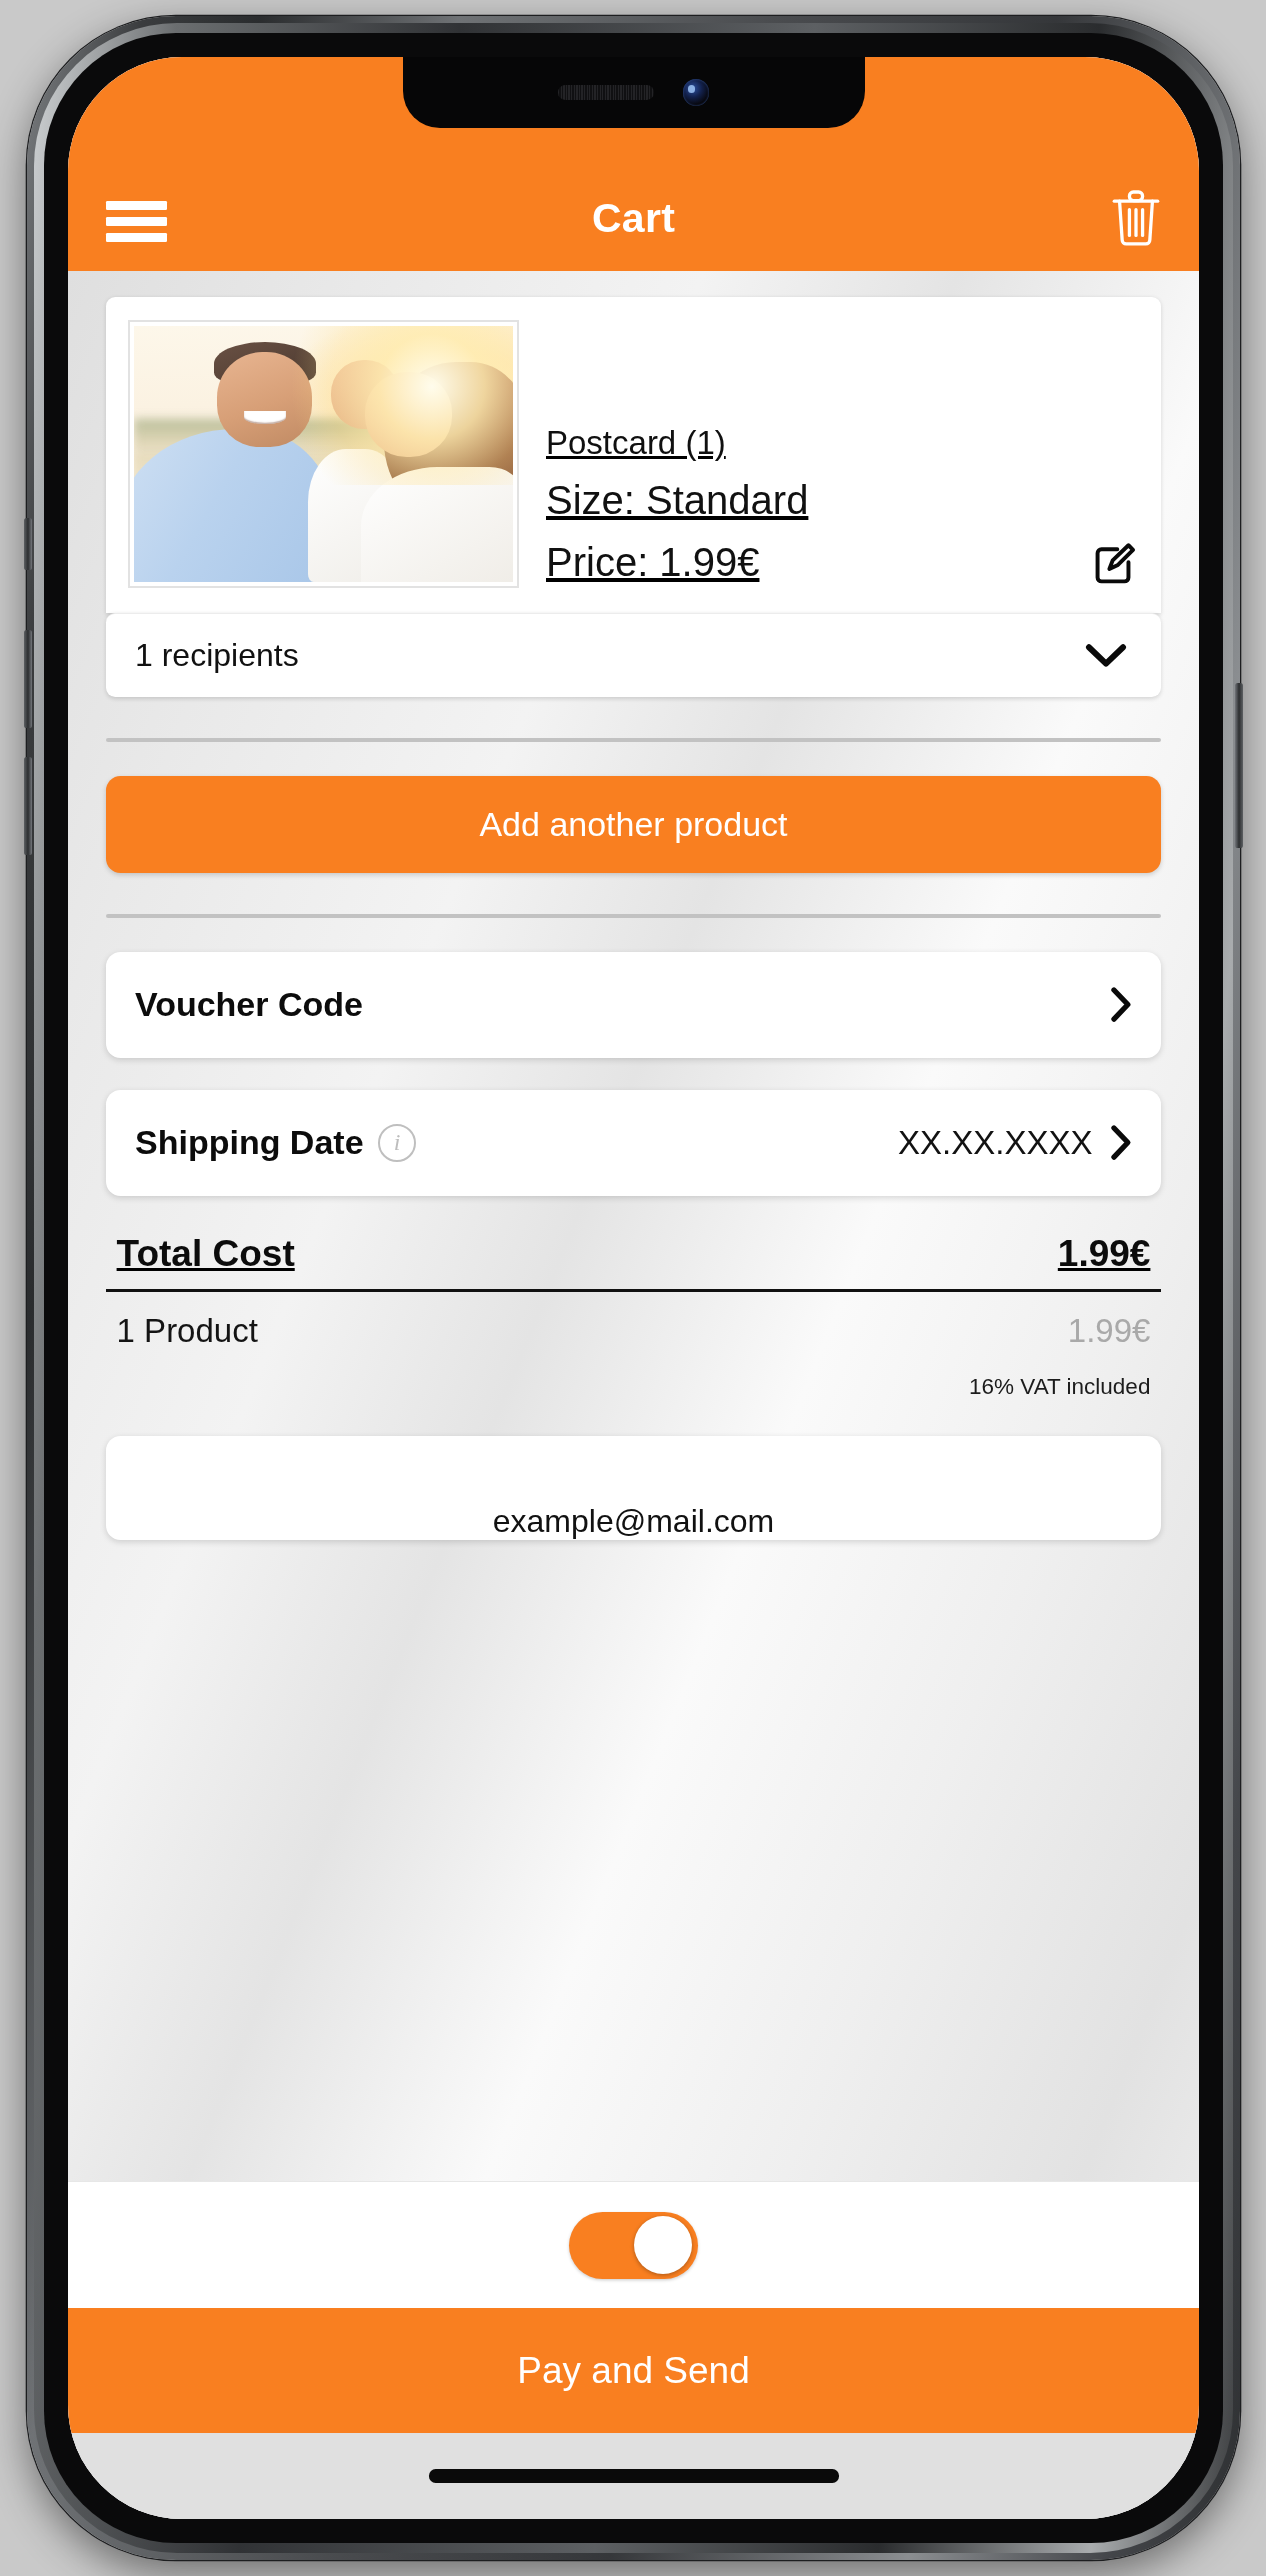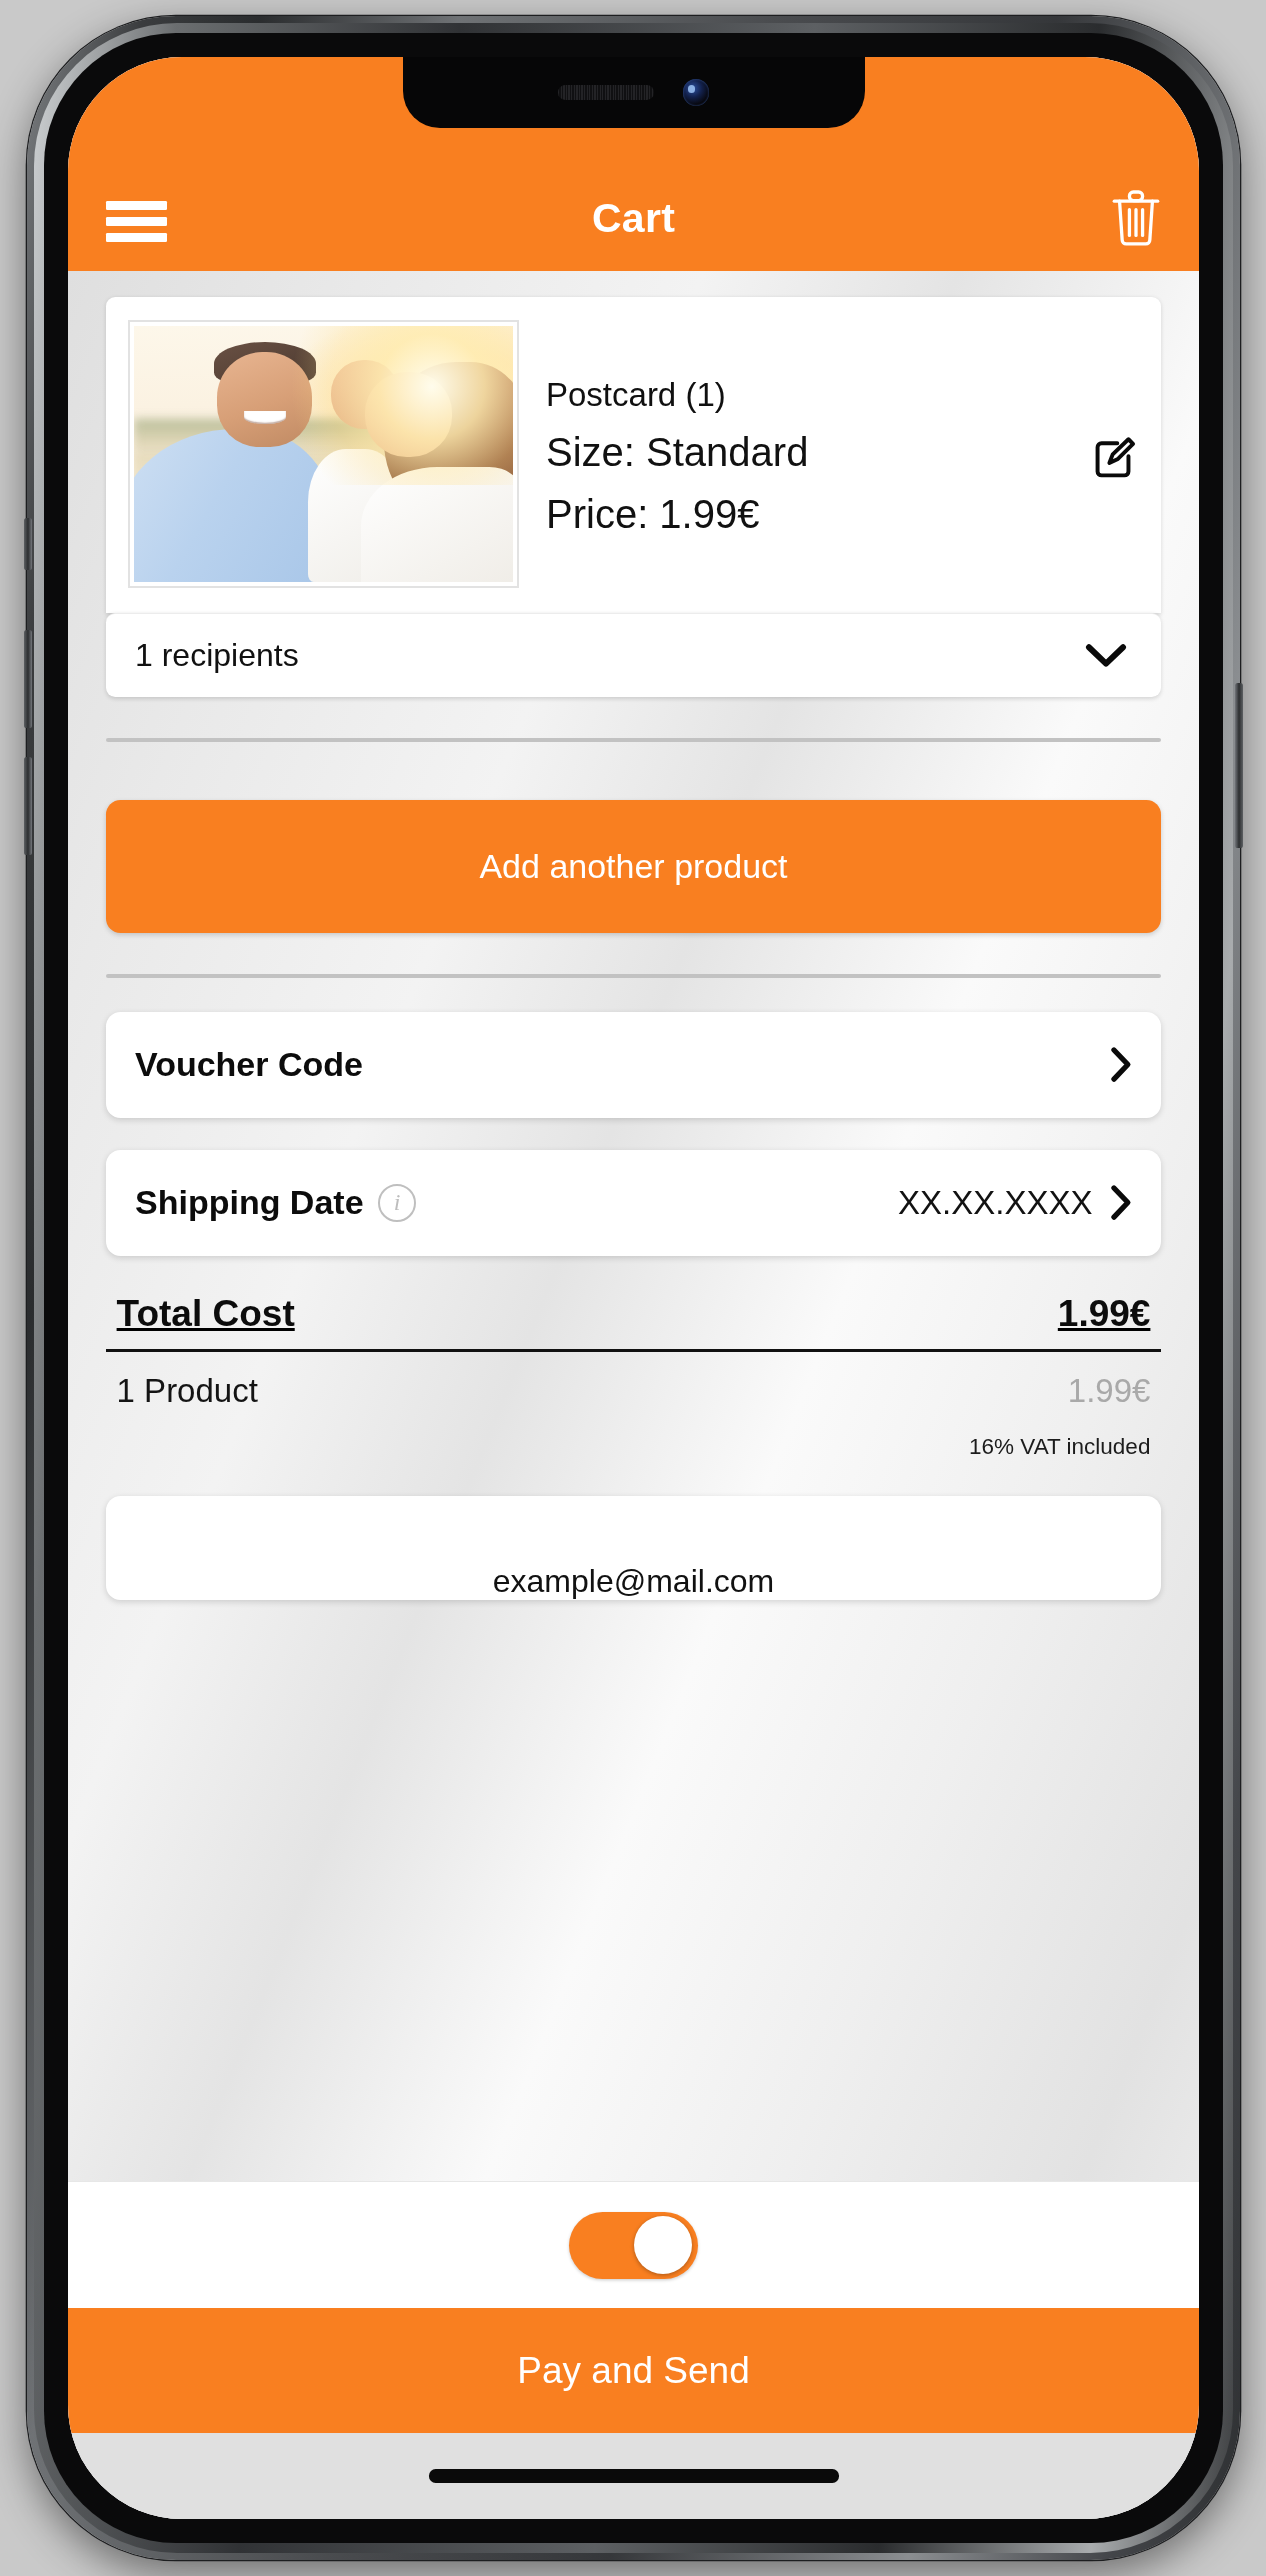--- a/index.html
+++ b/index.html
@@ -84,22 +84,22 @@
   .trash{ margin-left:auto; width:50px; height:58px; position:relative; cursor:pointer; }
   .trash svg{ width:100%; height:100%; display:block; }
 
   
   .content{ flex:1 1 auto; padding:0 0 0 0; position:relative; overflow:hidden; }
 
   .card{
     background:#fff; margin:0 38px; border-radius:9.2px;
     box-shadow:0 1.3px 4.6px rgba(0,0,0,.14);
   }
-  .product-card{ margin-top:26.4px; display:flex; padding:25px 24px 26.4px 24px; align-items:center;
-                 border-bottom-left-radius:0; border-bottom-right-radius:0; }
+  .product-card{ margin-top:26.4px; display:flex; padding:25px 24px 26.4px 24px; align-items:flex-end;
+                 border-bottom-left-radius:0; border-bottom-right-radius:0;text-decoration:underline; }
   .thumb{
     width:387px; height:264px; flex:0 0 auto; background:#fff;
     border:4px solid #fff; box-shadow:0 0 0 2px #e2e2e2; overflow:hidden; position:relative;
   }
   .photo{ position:absolute; inset:0; overflow:hidden;
     background:
       radial-gradient(ellipse 62% 52% at 82% 30%, rgba(255,238,190,.96) 0%, rgba(255,226,160,.55) 40%, rgba(255,226,160,0) 72%),
       linear-gradient(178deg,#fdf7ea 0%,#fbf2e2 30%,#f6ead6 56%,#efe0c6 100%);
   }
   .photo .horizon{ position:absolute; left:0; right:0; top:36%; height:18%;
@@ -151,21 +151,21 @@
     border-top:1.3px solid #ececec;
     box-shadow:0 1.3px 4.6px rgba(0,0,0,.14);
     height:84px; display:flex; align-items:center; padding:0 34px 0 29px;
   }
   .recip-label{ font-size:32px; color:#111; }
   .chev-down{ margin-left:auto; width:42px; height:26.4px; }
 
   .hr{ height:4px; background:#c2c2c2; margin:41px 38px 0 38px; border-radius:2px; }
 
   .add-btn{
-    margin:58px 38px 0 38px; height:133px; background:#f97f20; border-radius:14.5px;
+    margin:34px 38px 0 38px; height:97px; background:#f97f20; border-radius:14.5px;
     display:flex; align-items:center; justify-content:center; cursor:pointer;
     box-shadow:0 2px 5.3px rgba(0,0,0,.17);
   }
   .add-btn span{ color:#fff; font-size:34px; }
 
   .row-card{
     margin:0 38px; background:#fff; border-radius:14.5px;
     box-shadow:0 2px 6px rgba(0,0,0,.15);
     height:106px; display:flex; align-items:center; padding:0 29px;
   }

